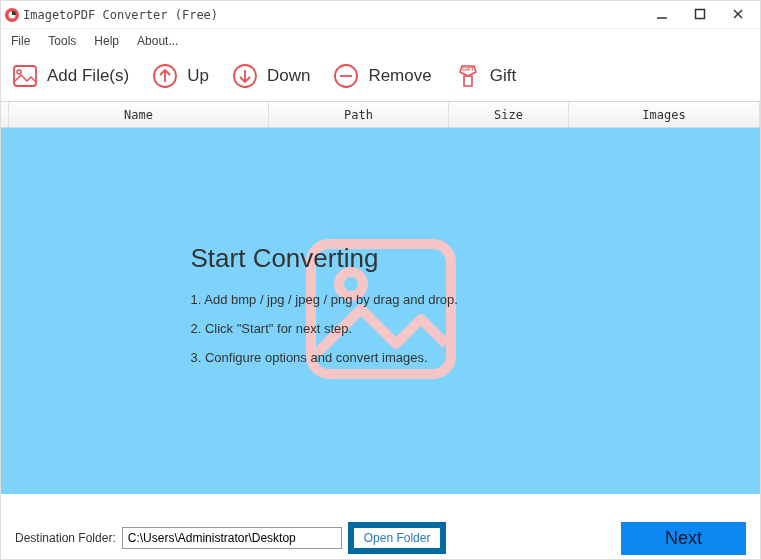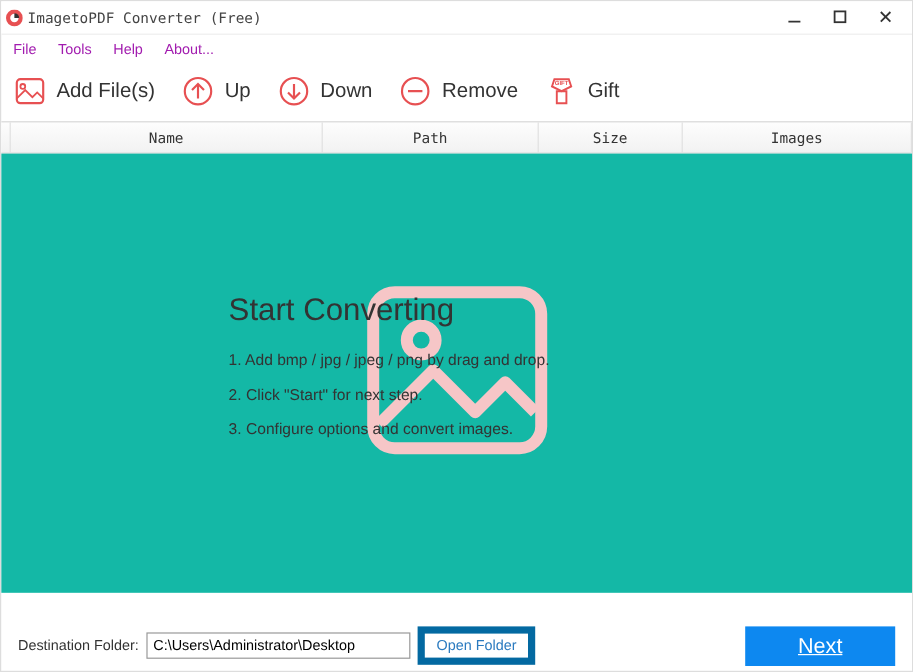--- a/index.html
+++ b/index.html
@@ -5,48 +5,48 @@
   * { box-sizing: border-box; margin: 0; padding: 0; font-family: "Segoe UI", Arial, sans-serif; }
   body { width: 761px; height: 560px; background: #fff; border: 1px solid #ddd; position: relative; }
   
   .titlebar { height: 28px; background: #fff; display: flex; align-items: center; padding: 0 4px; border-bottom: 1px solid #eee; }
   .titlebar .app-icon { width: 14px; height: 14px; margin-right: 4px; }
   .titlebar .title { font-size: 12px; color: #444; font-family: "SimSun", monospace; }
   .titlebar .controls { margin-left: auto; display: flex; gap: 18px; padding-right: 8px; }
   .titlebar .controls span { font-size: 14px; color: #333; cursor: pointer; width: 20px; text-align: center; }
   
   .menubar { height: 24px; display: flex; align-items: center; padding: 0 10px; gap: 18px; }
-  .menubar span { font-size: 12px; color: #a21caf; cursor: pointer; }
+  .menubar span { font-size: 12px; color: #404040; cursor: pointer; }
   
   .toolbar { height: 42px; display: flex; align-items: center; padding: 0 10px; gap: 22px; margin-top: 2px; }
   .tool { display: flex; align-items: center; gap: 8px; cursor: pointer; }
   .tool .ico { width: 28px; height: 28px; display: flex; align-items: center; justify-content: center; }
   .tool .lbl { font-size: 17px; color: #333; }
   
   .headers { height: 27px; display: flex; background: linear-gradient(#fdfdfd,#f2f2f2); border-top: 1px solid #d8d8d8; border-bottom: 1px solid #d8d8d8; font-size: 12px; color: #333; margin-top: 4px; }
   .headers > div { border-right: 1px solid #e0e0e0; display: flex; align-items: center; justify-content: center; font-family: "SimSun", monospace; }
   .hc-spacer { width: 8px; }
   .hc-name { width: 260px; }
   .hc-path { width: 180px; }
   .hc-size { width: 120px; }
   .hc-images { flex: 1; border-right: none; }
   
-  .content { position: relative; height: 366px; background: #14b8a6; }
+  .content { position: relative; height: 366px; background: #7dd3fc; }
   .placeholder { position: absolute; left: 50%; top: 50%; transform: translate(-50%, -50%); width: 380px; text-align: left; }
   .placeholder .bg-icon { position: absolute; left: 50%; top: 50%; transform: translate(-50%, -50%); z-index: 1; }
   .placeholder .texts { position: relative; z-index: 2; }
   .placeholder h2 { font-size: 26px; font-weight: 400; color: #333; margin-bottom: 18px; }
   .placeholder p { font-size: 13px; color: #333; margin: 14px 0; }
   
   .bottombar { position: absolute; bottom: 0; left: 0; right: 0; height: 42px; display: flex; align-items: center; padding: 0 14px; gap: 6px; }
   .bottombar .lbl { font-size: 12px; color: #333; }
   .bottombar input { font-size: 12px; padding: 3px 5px; width: 220px; border: 1px solid #999; background: #fff; }
   .bottombar .openf { font-size: 12px; color: #2a7abf; background: #fff; border: 6px solid #0369a1; padding: 3px 10px; cursor: pointer; }
   .bottombar .spacer { flex: 1; }
-  .bottombar .next { background: #0d88f0; color: #ffffff; font-size: 18px; border: none; padding: 6px 44px; cursor: pointer; font-weight: 500; text-decoration: underline; }
+  .bottombar .next { background: #0d88f0; color: #0f172a; font-size: 18px; border: none; padding: 6px 44px; cursor: pointer; font-weight: 500; }
 </style>
 </head>
 <body>
 
 <div class="titlebar">
   <span class="app-icon">
     <svg width="14" height="14">
         <circle cx="7" cy="7" r="7" fill="#e75052"></circle>
         <circle cx="7" cy="7" r="3.5" fill="#fff"></circle>
         <path d="M7 3 A4 4 0 0 1 11 7 L7 7 Z" fill="#333"></path>

